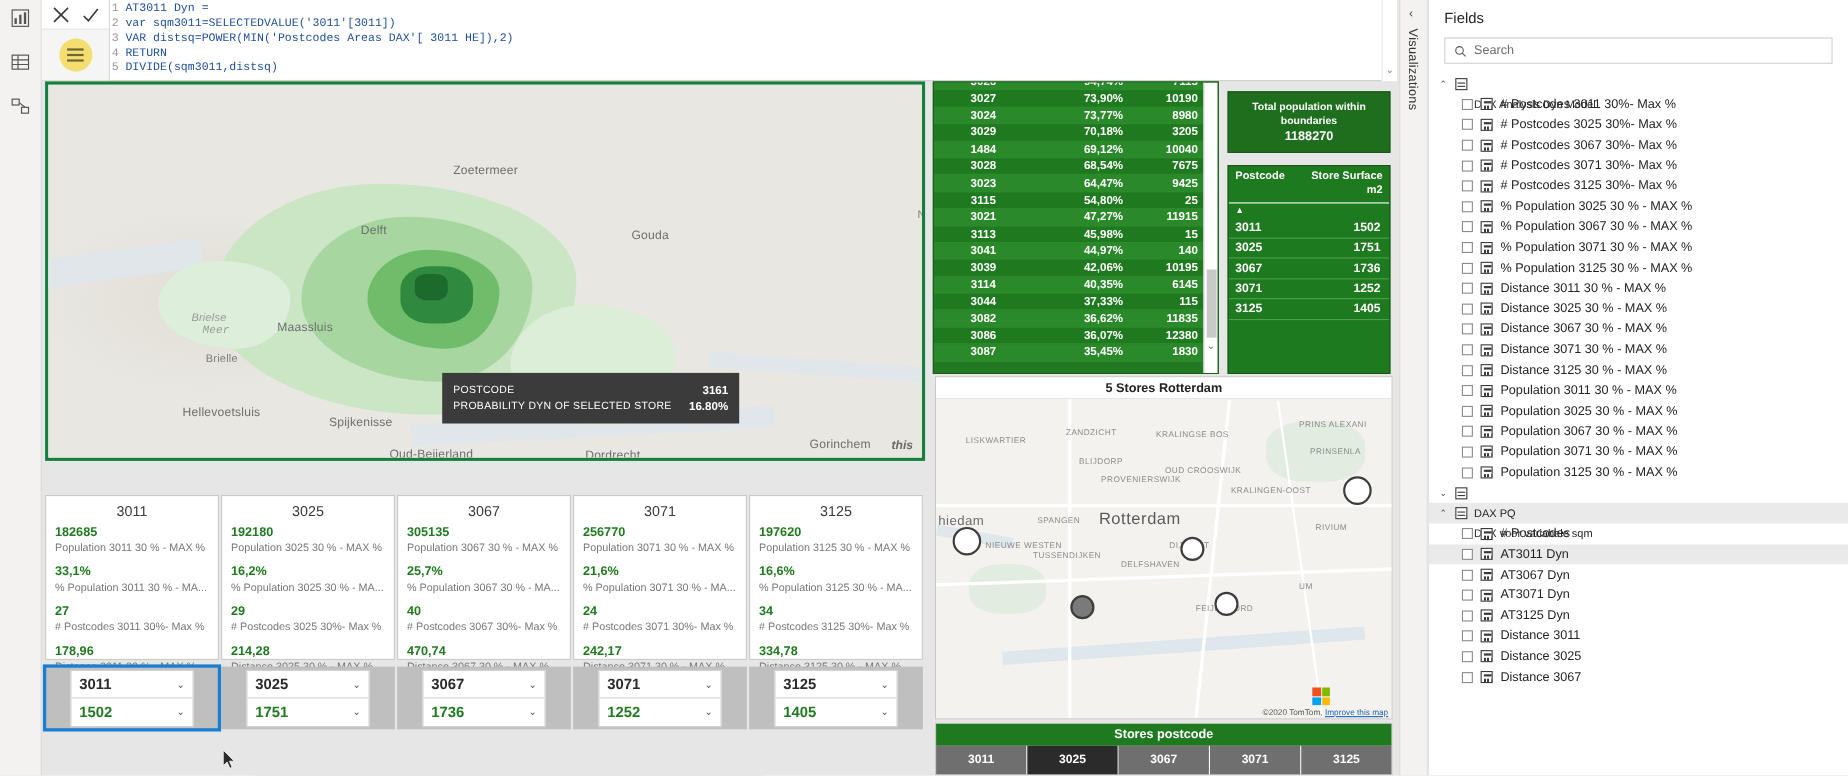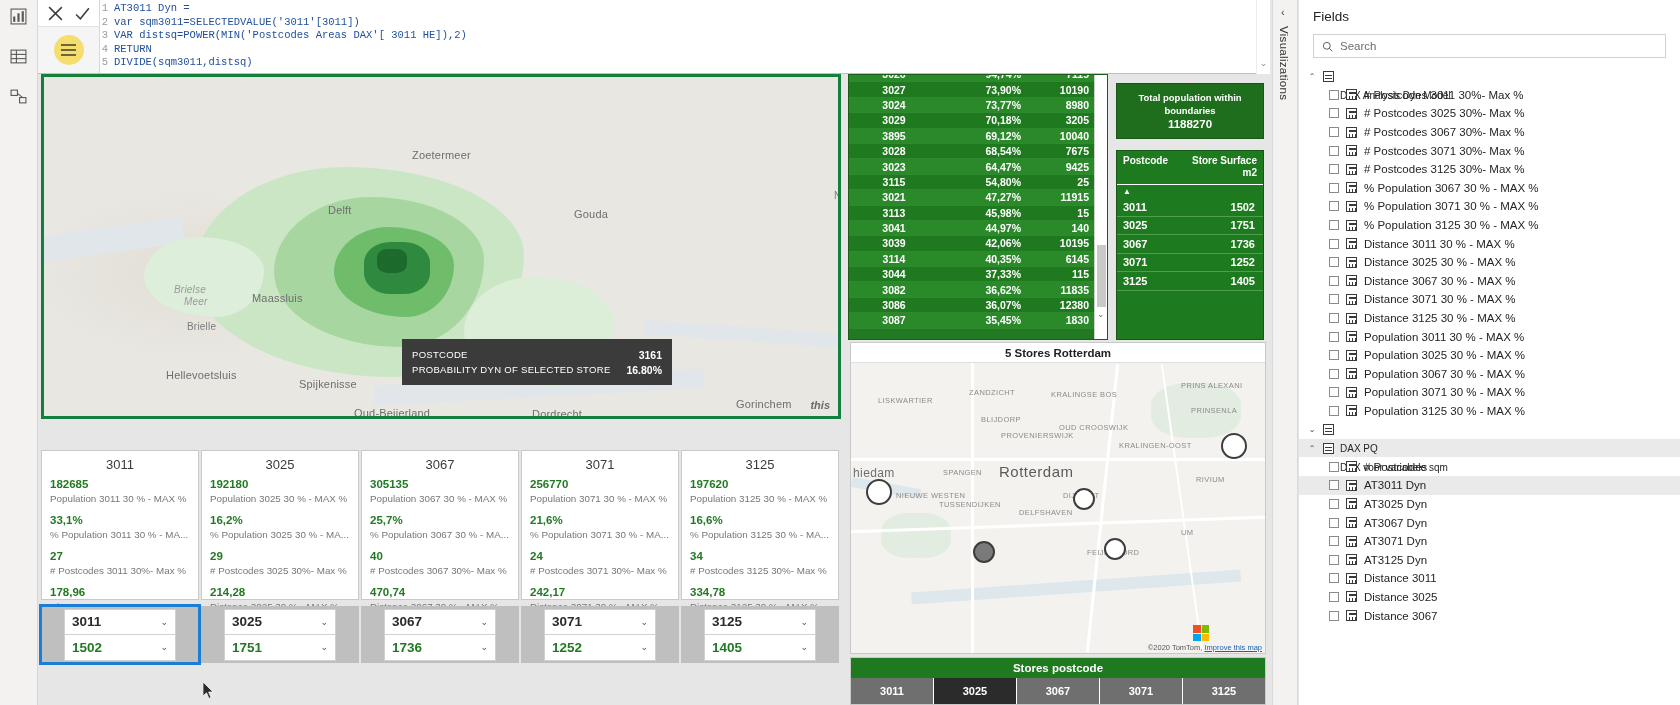--- a/index.html
+++ b/index.html
@@ -339,21 +339,21 @@
       <div class="choro" style="left:100px; top:160px; width:120px; height:80px; background:#ddeeda;"></div>
       <div class="choro" style="left:420px; top:200px; width:150px; height:110px; background:#dcedd8;"></div>
 
       <div class="maplabel big" style="left:368px; top:72px;">Zoetermeer</div>
       <div class="maplabel big" style="left:284px; top:127px;">Delft</div>
       <div class="maplabel big" style="left:530px; top:131px;">Gouda</div>
       <div class="maplabel" style="left:778px; top:113px;padding-left:12px;">Nie</div>
       <div class="maplabel big" style="left:208px; top:215px;">Maassluis</div>
       <div class="maplabel" style="left:143px; top:244px;text-align:center;">Brielle</div>
       <div class="maplabel italic" style="left:130px; top:207px;">Brielse</div>
-      <div class="maplabel italic" style="left:140px; top:219px;">Meer</div>
+      <div class="maplabel italic" style="left:140px; top:219px;font-family:Liberation Mono, monospace;">Meer</div>
       <div class="maplabel big" style="left:255px; top:301px;">Spijkenisse</div>
       <div class="maplabel big" style="left:310px; top:330px;">Oud-Beijerland</div>
       <div class="maplabel big" style="left:488px; top:331px;">Dordrecht</div>
       <div class="maplabel big" style="left:692px; top:321px;">Gorinchem</div>
       <div class="maplabel big" style="left:122px; top:292px;">Hellevoetsluis</div>
 
       <div class="tooltip-box">
         <div class="tt-row">
             <span class="lbl">POSTCODE</span>
             <span class="val">3161</span>
@@ -383,21 +383,21 @@
             <span class="gt-c1">3024</span>
             <span class="gt-c2">73,77%</span>
             <span class="gt-c3">8980</span>
           </div>
           <div class="gt-row alt">
             <span class="gt-c1">3029</span>
             <span class="gt-c2">70,18%</span>
             <span class="gt-c3">3205</span>
           </div>
           <div class="gt-row norm">
-            <span class="gt-c1">3895</span>
+            <span class="gt-c1">1484</span>
             <span class="gt-c2">69,12%</span>
             <span class="gt-c3">10040</span>
           </div>
           <div class="gt-row alt">
             <span class="gt-c1">3028</span>
             <span class="gt-c2">68,54%</span>
             <span class="gt-c3">7675</span>
           </div>
           <div class="gt-row norm">
             <span class="gt-c1">3023</span>
@@ -776,20 +776,25 @@
           <span class="iname"># Postcodes 3071 30%- Max %</span>
         </div>
         <div class="fp-item">
           <span class="cb"></span>
           <span class="ic-measure"></span>
           <span class="iname"># Postcodes 3125 30%- Max %</span>
         </div>
         <div class="fp-item">
           <span class="cb"></span>
           <span class="ic-measure"></span>
+          <span class="iname">% Population 3025 30 % - MAX %</span>
+        </div>
+        <div class="fp-item">
+          <span class="cb"></span>
+          <span class="ic-measure"></span>
           <span class="iname">% Population 3067 30 % - MAX %</span>
         </div>
         <div class="fp-item">
           <span class="cb"></span>
           <span class="ic-measure"></span>
           <span class="iname">% Population 3071 30 % - MAX %</span>
         </div>
         <div class="fp-item">
           <span class="cb"></span>
           <span class="ic-measure"></span>
@@ -861,25 +866,20 @@
           <span class="iname"># Postcodes</span>
         </div>
         <div class="fp-item hl">
           <span class="cb"></span>
           <span class="ic-measure"></span>
           <span class="iname">AT3011 Dyn</span>
         </div>
         <div class="fp-item">
           <span class="cb"></span>
           <span class="ic-measure"></span>
-          <span class="iname">AT3025 Dyn</span>
-        </div>
-        <div class="fp-item">
-          <span class="cb"></span>
-          <span class="ic-measure"></span>
           <span class="iname">AT3067 Dyn</span>
         </div>
         <div class="fp-item">
           <span class="cb"></span>
           <span class="ic-measure"></span>
           <span class="iname">AT3071 Dyn</span>
         </div>
         <div class="fp-item">
           <span class="cb"></span>
           <span class="ic-measure"></span>

